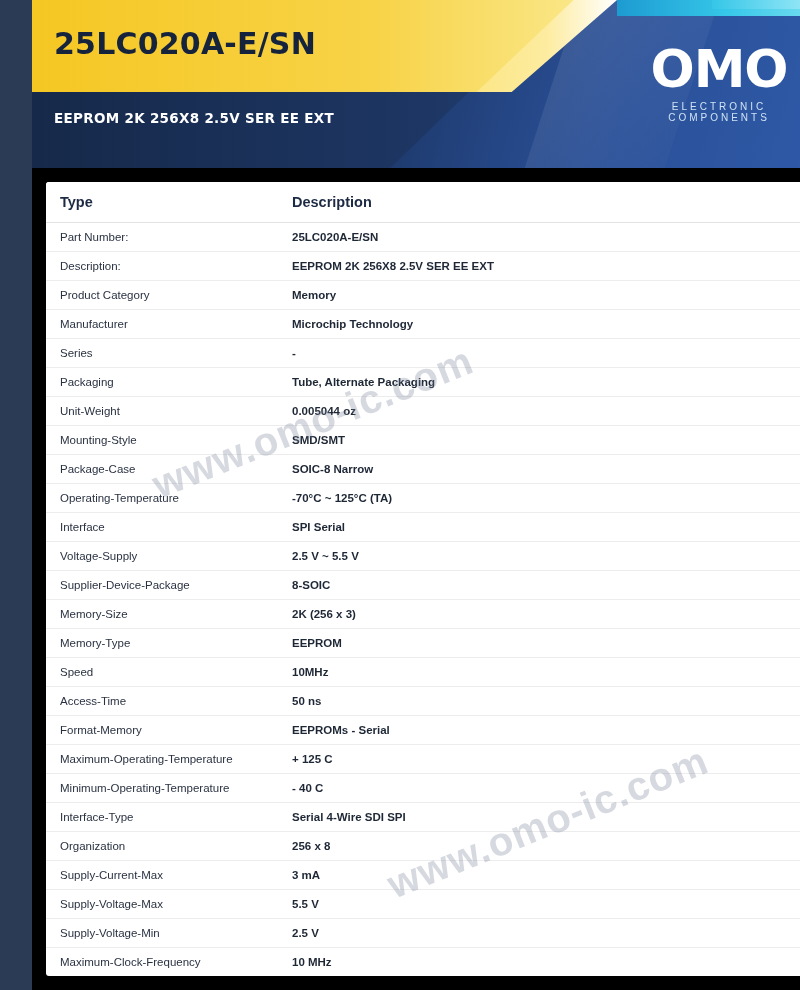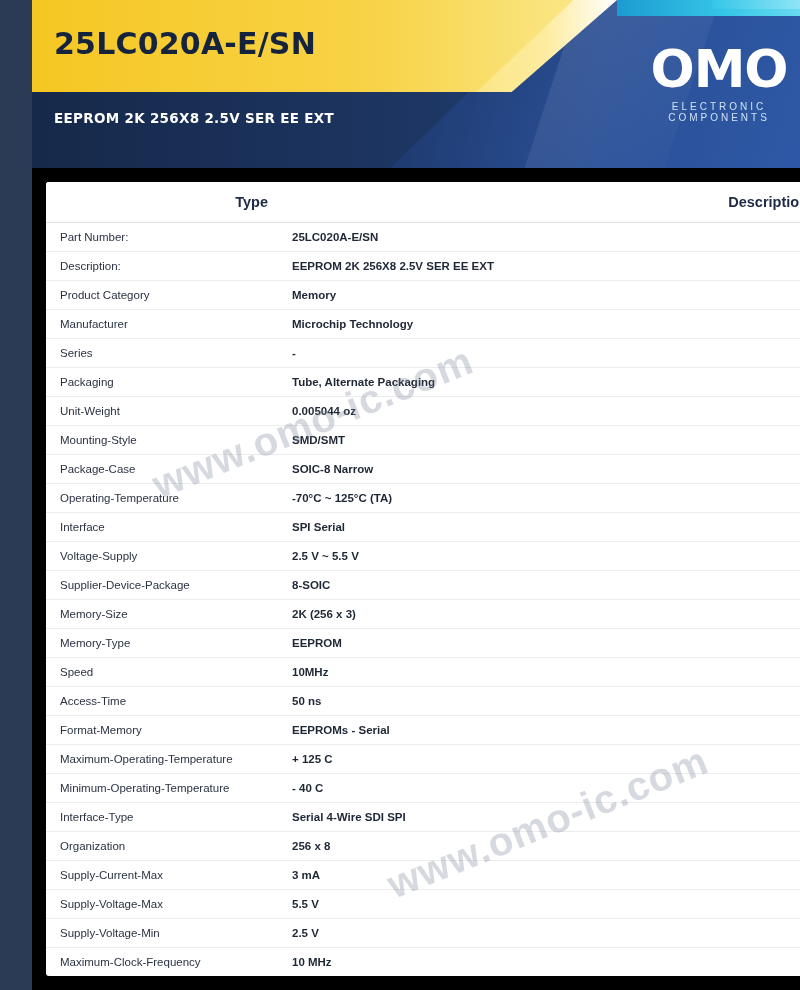--- a/index.html
+++ b/index.html
@@ -124,21 +124,21 @@
     background: #ffffff;
     border-radius: 3px;
     overflow: hidden;
   }
   table.spec {
     width: 100%;
     border-collapse: collapse;
     font-family: "Liberation Sans", sans-serif;
   }
   table.spec th {
-    text-align: right;
+    text-align: left;
     font-size: 14.5px;
     font-weight: bold;
     color: #1d2a44;
     padding: 12px 10px 12px 14px;
     background: #ffffff;
     border-bottom: 1px solid #e2e2e2;
   }
   table.spec th.c1 { width: 232px; }
   table.spec td {
     font-size: 11.5px;

